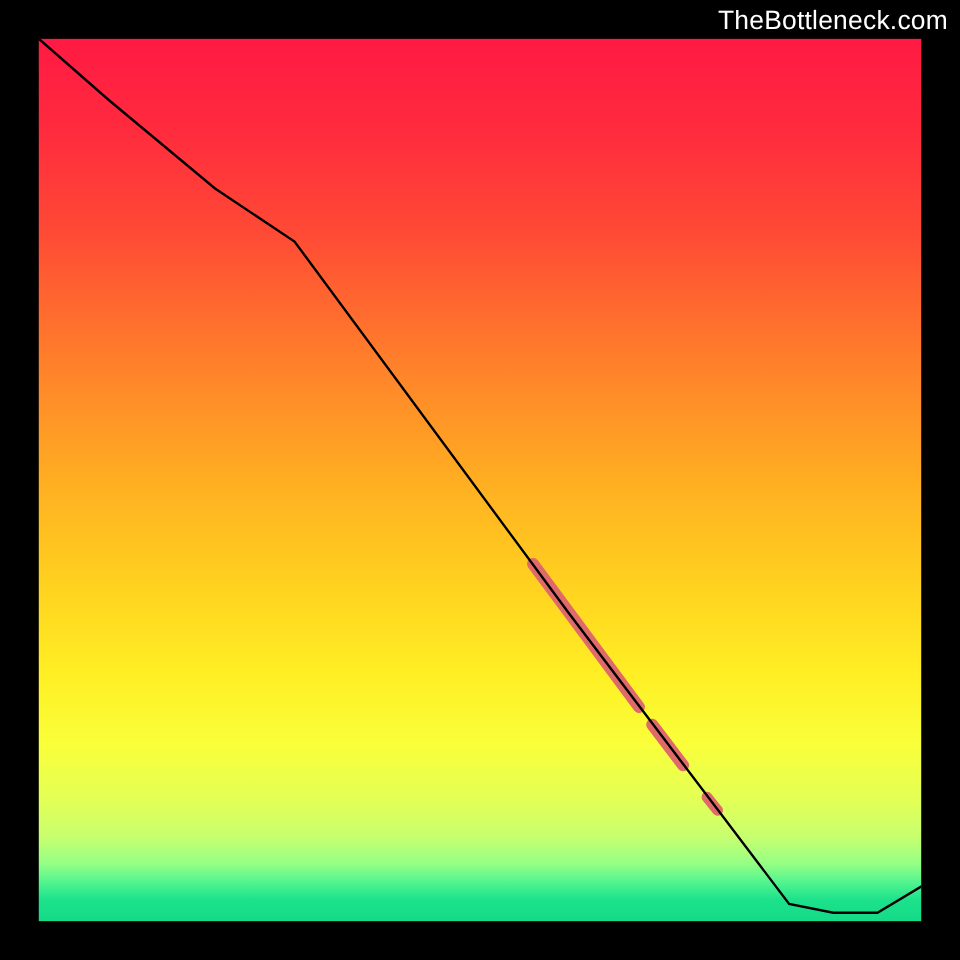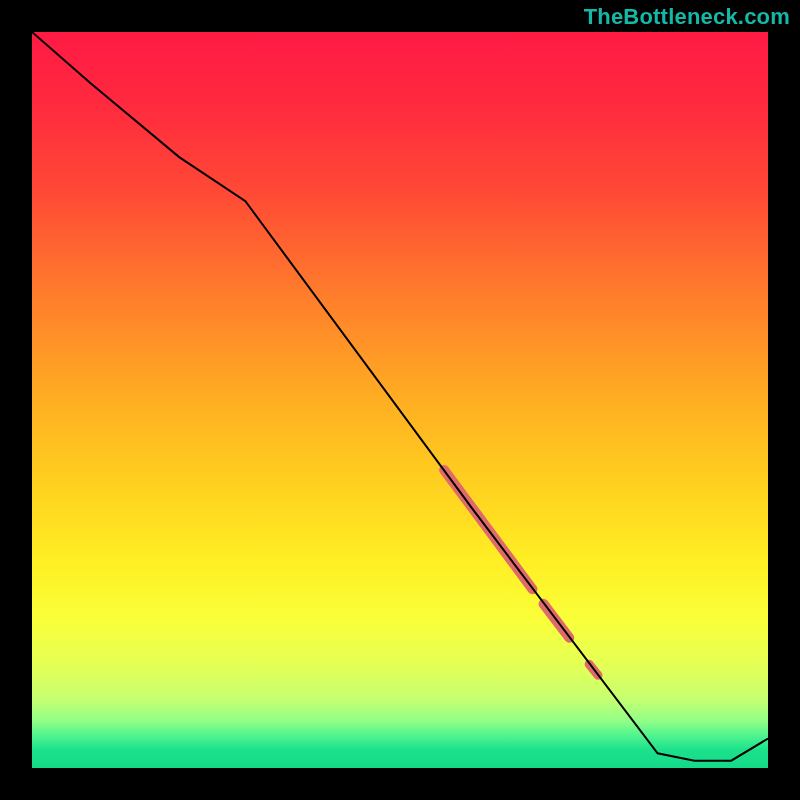--- a/index.html
+++ b/index.html
@@ -39,22 +39,22 @@
     top: 0;
     width: 736px;
     height: 736px;
   }
   .watermark {
     position: absolute;
     top: 4px;
     right: 10px;
     font-family: Arial, Helvetica, sans-serif;
     font-size: 22px;
-    font-weight: 700;
-    color: #14b8a6;
+    font-weight: 400;
+    color: #ffffff;
     letter-spacing: 0.2px;
     user-select: none;
   }
 </style>
 </head>
 <body>
 
 <div class="frame">
   <div class="plot">
     <svg class="gradient" viewBox="0 0 100 100" preserveAspectRatio="none">

